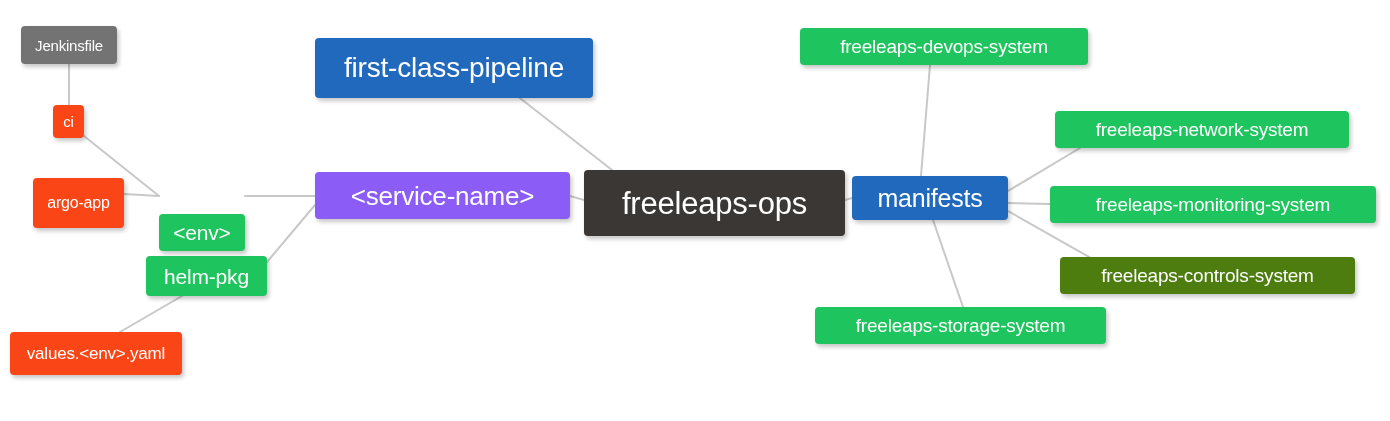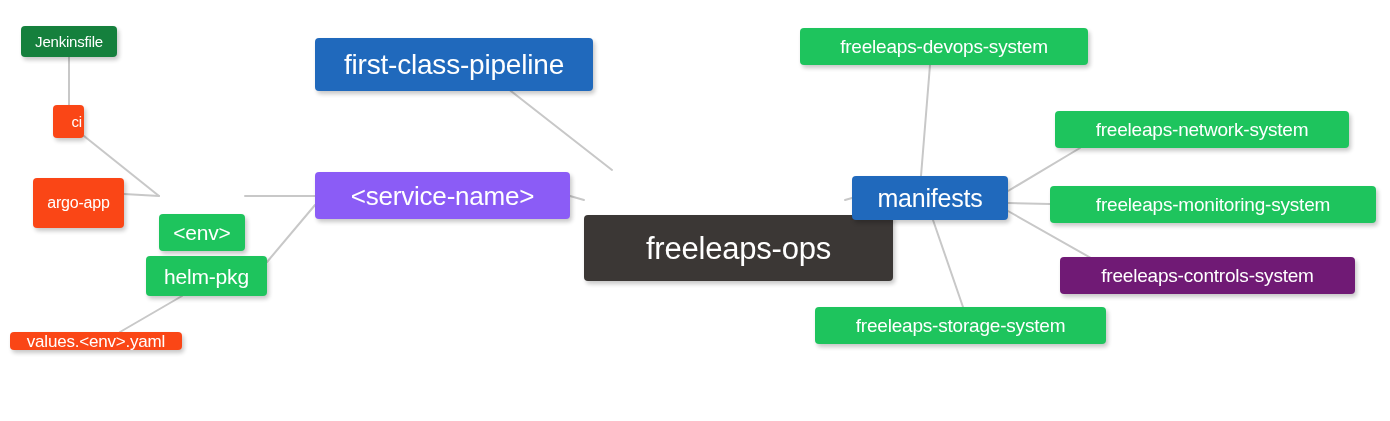--- a/index.html
+++ b/index.html
@@ -66,60 +66,60 @@
       <path d="M 507 88 L 612 170" class="edge-line" stroke="#c8c8c8"></path>
       <path d="M 845 200 L 852 198" class="edge-line" stroke="#c8c8c8"></path>
       <path d="M 921 176 L 930 65" class="edge-line" stroke="#c8c8c8"></path>
       <path d="M 1008 191 L 1080 148" class="edge-line" stroke="#c8c8c8"></path>
       <path d="M 1008 203 L 1050 204" class="edge-line" stroke="#c8c8c8"></path>
       <path d="M 1008 211 L 1105 266" class="edge-line" stroke="#c8c8c8"></path>
       <path d="M 933 220 L 963 307" class="edge-line" stroke="#c8c8c8"></path>
     </svg>
 
   <div id="node-layer">
-      <div class="node" style="left: 21px; top: 26px; width: 96px; height: 31px; background: #15803d; font-size: 15px;">
+      <div class="node" style="left: 21px; top: 26px; width: 96px; height: 38px; background: #737373; font-size: 15px;">
         <span class="node-label">Jenkinsfile</span>
       </div>
-      <div class="node" style="left: 53px; top: 105px; width: 31px; height: 33px; background: rgb(250, 70, 22); font-size: 15px; justify-content: flex-end;">
+      <div class="node" style="left: 53px; top: 105px; width: 31px; height: 33px; background: rgb(250, 70, 22); font-size: 15px;">
         <span class="node-label">ci</span>
       </div>
       <div class="node" style="left: 33px; top: 178px; width: 91px; height: 50px; background: rgb(250, 70, 22); font-size: 16px;">
         <span class="node-label">argo-app</span>
       </div>
       <div class="node" style="left: 159px; top: 178px; width: 86px; height: 37px; background: rgb(30, 196, 93); font-size: 21px; margin-top: 36px;">
         <span class="node-label">&lt;env&gt;</span>
       </div>
       <div class="node" style="left: 146px; top: 256px; width: 121px; height: 40px; background: rgb(30, 196, 93); font-size: 21px;">
         <span class="node-label">helm-pkg</span>
       </div>
-      <div class="node" style="left: 10px; top: 332px; width: 172px; height: 18px; background: rgb(250, 70, 22); font-size: 17px;">
+      <div class="node" style="left: 10px; top: 332px; width: 172px; height: 43px; background: rgb(250, 70, 22); font-size: 17px;">
         <span class="node-label">values.&lt;env&gt;.yaml</span>
       </div>
-      <div class="node" style="left: 315px; top: 38px; width: 278px; height: 53px; background: rgb(32, 105, 188); font-size: 28px;">
+      <div class="node" style="left: 315px; top: 38px; width: 278px; height: 60px; background: rgb(32, 105, 188); font-size: 28px;">
         <span class="node-label">first-class-pipeline</span>
       </div>
       <div class="node" style="left: 315px; top: 172px; width: 255px; height: 47px; background: #8b5cf6; font-size: 26px;">
         <span class="node-label">&lt;service-name&gt;</span>
       </div>
-      <div class="node" style="left: 584px; top: 170px; width: 309px; height: 66px; background: rgb(59, 55, 53); font-size: 31px; margin-top: 45px;">
+      <div class="node" style="left: 584px; top: 170px; width: 261px; height: 66px; background: rgb(59, 55, 53); font-size: 31px;">
         <span class="node-label">freeleaps-ops</span>
       </div>
       <div class="node" style="left: 852px; top: 176px; width: 156px; height: 44px; background: rgb(32, 105, 188); font-size: 25px; justify-content: center;">
         <span class="node-label">manifests</span>
       </div>
       <div class="node" style="left: 800px; top: 28px; width: 288px; height: 37px; background: rgb(30, 196, 93); font-size: 19px;">
         <span class="node-label">freeleaps-devops-system</span>
       </div>
       <div class="node" style="left: 1055px; top: 111px; width: 294px; height: 37px; background: rgb(30, 196, 93); font-size: 19px;">
         <span class="node-label">freeleaps-network-system</span>
       </div>
       <div class="node" style="left: 1050px; top: 186px; width: 326px; height: 37px; background: rgb(30, 196, 93); font-size: 19px;">
         <span class="node-label">freeleaps-monitoring-system</span>
       </div>
-      <div class="node" style="left: 1060px; top: 257px; width: 295px; height: 37px; background: #701a75; font-size: 19px;">
+      <div class="node" style="left: 1060px; top: 257px; width: 295px; height: 37px; background: #4d7c0f; font-size: 19px;">
         <span class="node-label">freeleaps-controls-system</span>
       </div>
       <div class="node" style="left: 815px; top: 307px; width: 291px; height: 37px; background: rgb(30, 196, 93); font-size: 19px;">
         <span class="node-label">freeleaps-storage-system</span>
       </div>
     </div>
 
 </div>
 
 </body></html>

